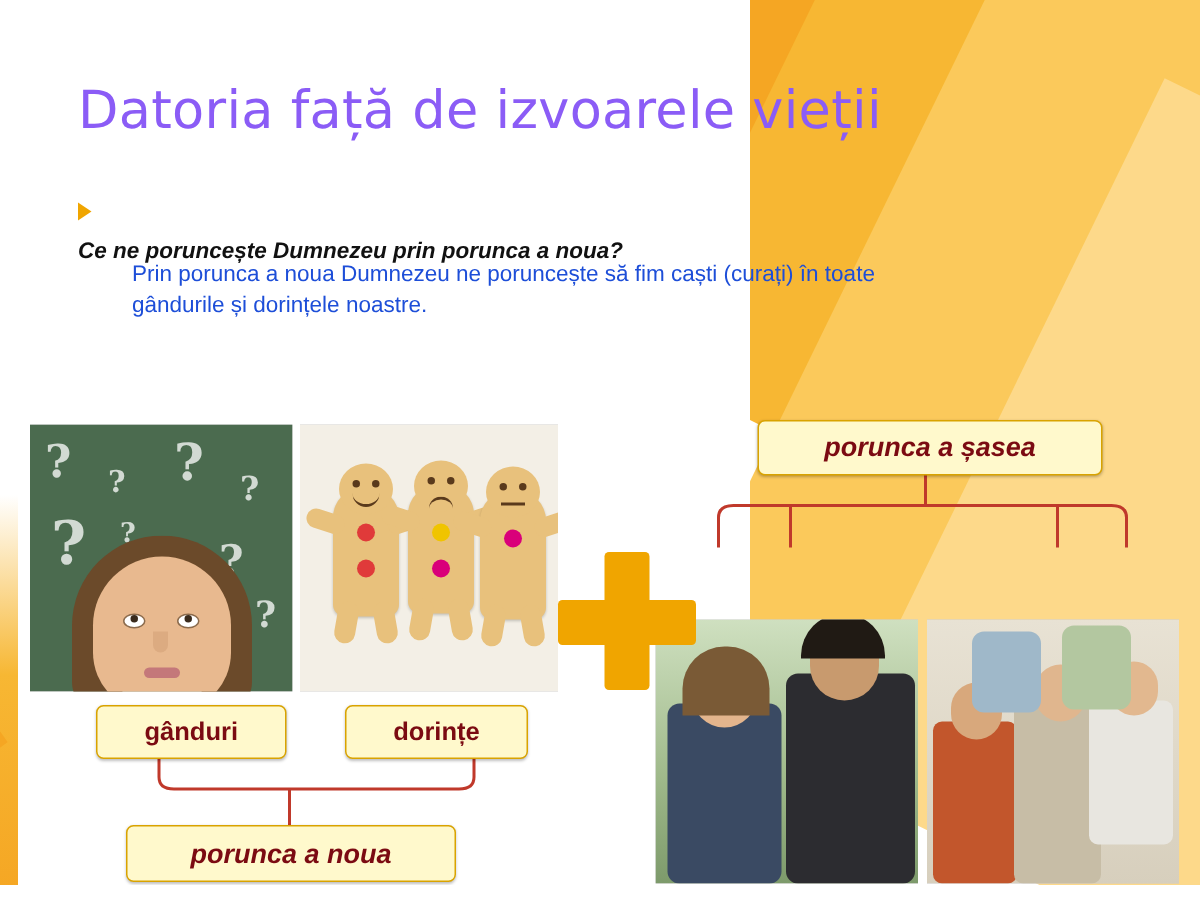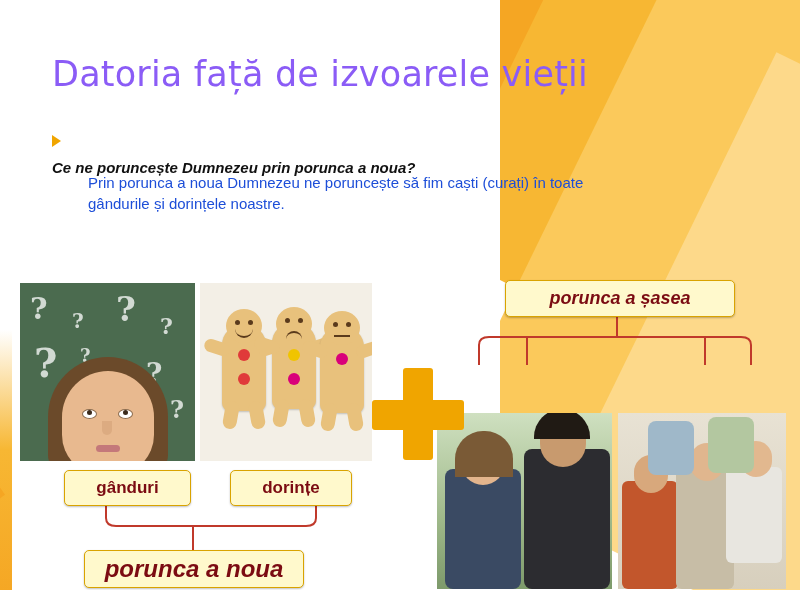--- a/index.html
+++ b/index.html
@@ -239,21 +239,21 @@
     justify-content: center;
     box-shadow: 0 1px 2px rgba(0,0,0,.25);
     text-align: center;
   }
   .box.italic { font-style: italic; text-align: center; }
   .b-sasea   { left: 505px; top: 280px; width: 228px; height: 35px; font-size: 18px; }
   .b-vorbe   { left: 477px; top: 366px; width: 100px; height: 34px; font-size: 17px; }
   .b-fapte   { left: 657px; top: 366px; width: 98px;  height: 34px; font-size: 17px; }
   .b-ganduri { left: 44px;  top: 470px; width: 125px; height: 34px; font-size: 17px; margin-left: 20px; }
   .b-dorinte { left: 230px; top: 470px; width: 120px; height: 34px; font-size: 17px; }
-  .b-noua    { left: 84px;  top: 550px; width: 218px; height: 36px; font-size: 24px; }
+  .b-noua    { left: 84px;  top: 550px; width: 218px; height: 36px; font-size: 18px; }
 
   
   .conn { position: absolute; pointer-events: none; }
 </style>
 </head>
 <body>
 
 <div class="slide">
 
   <div class="bg-right">

